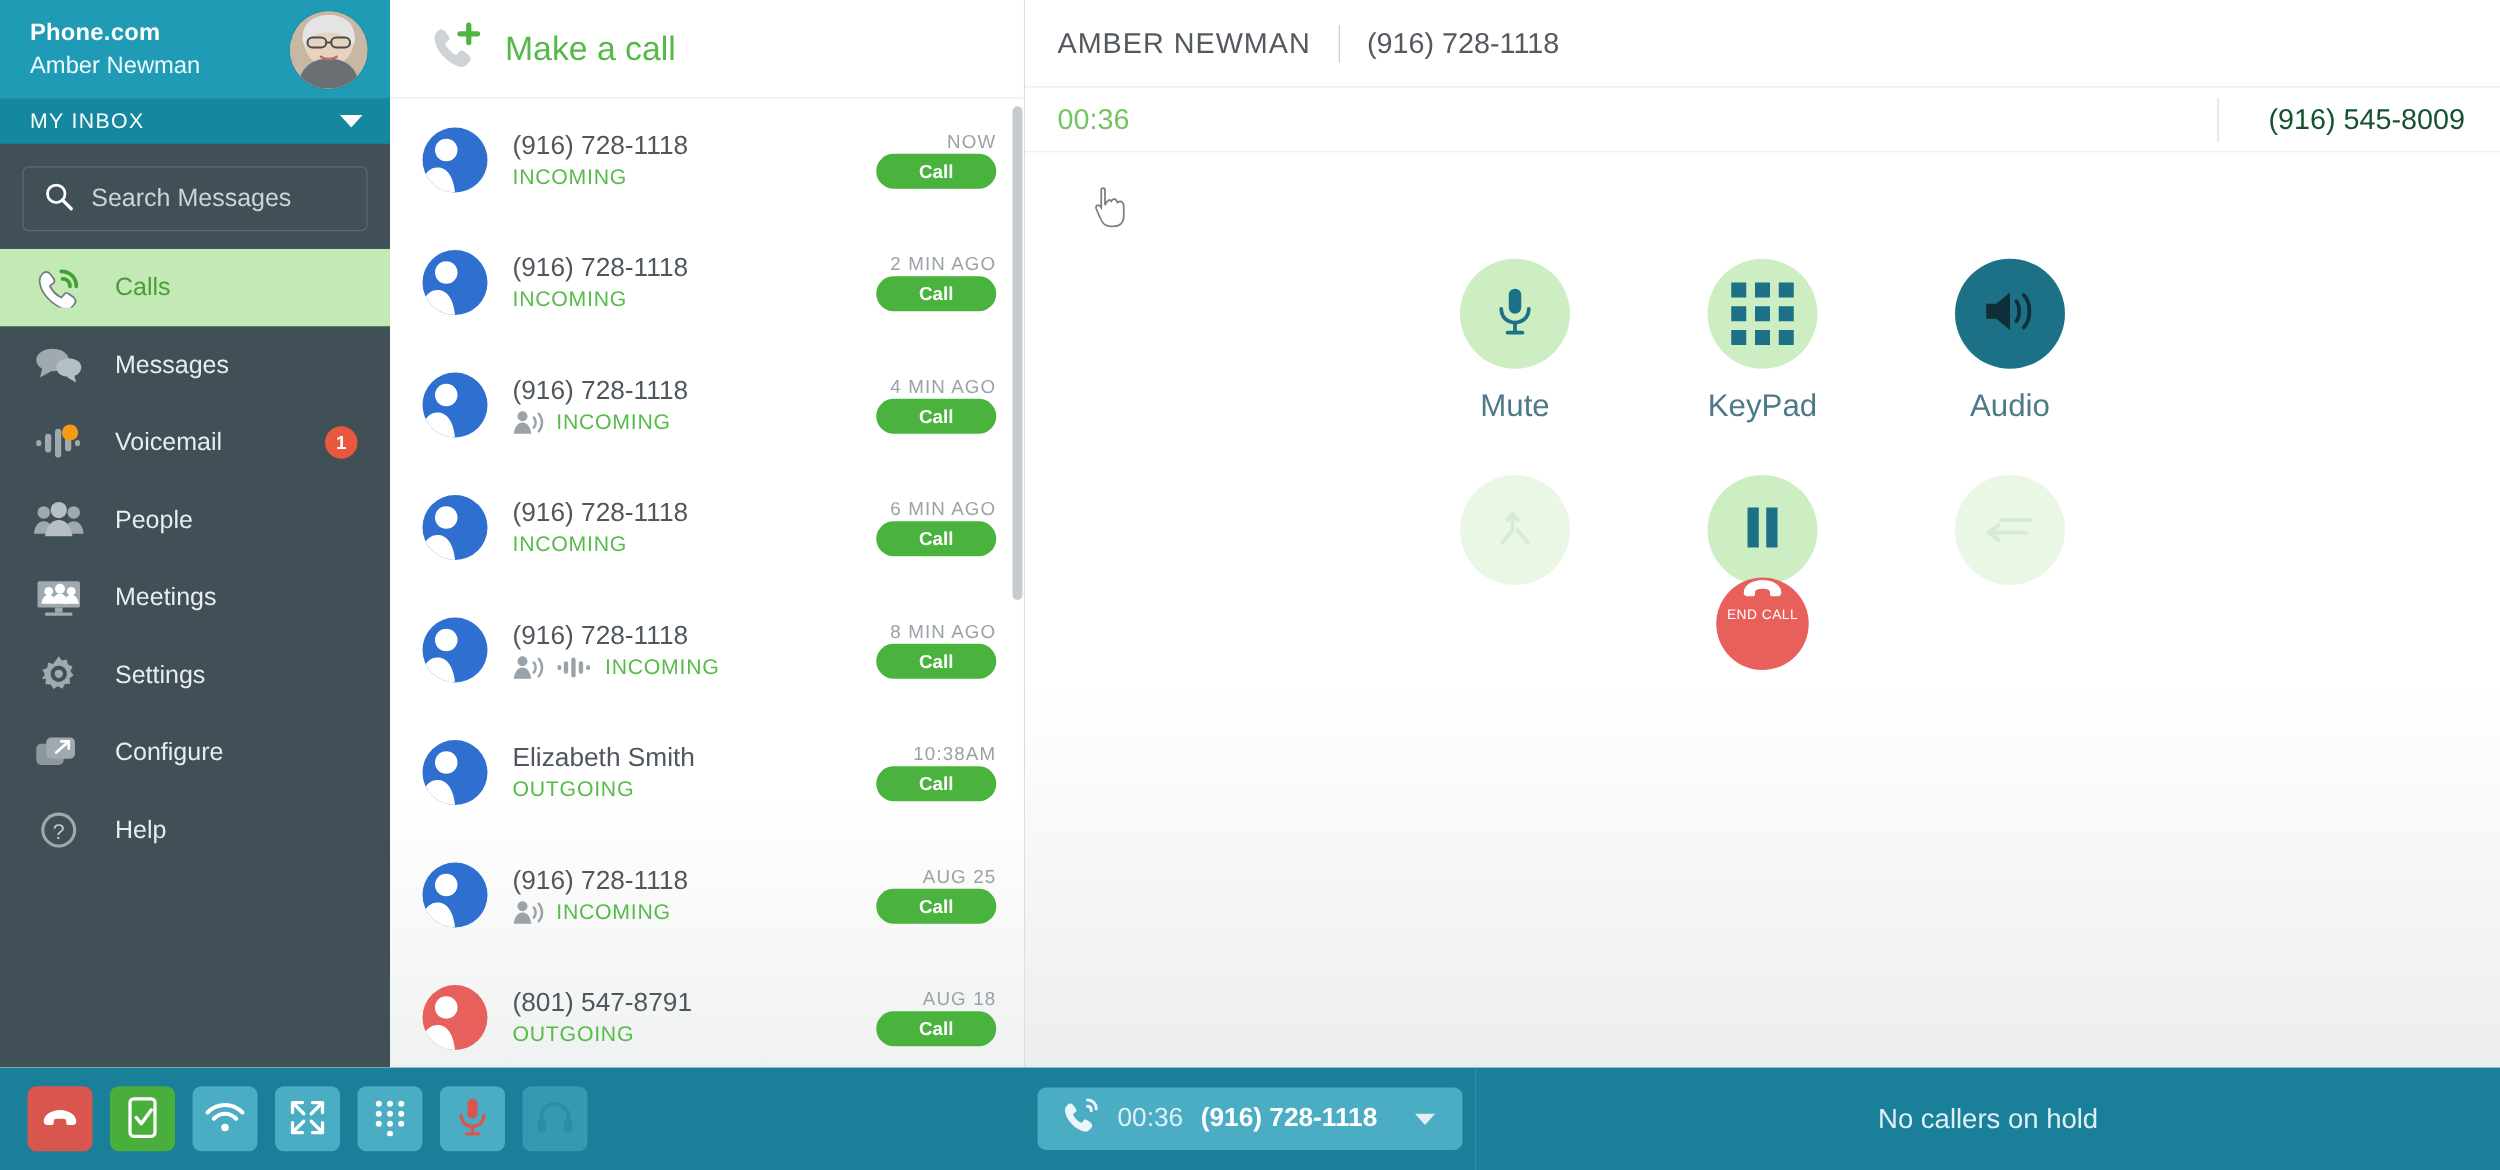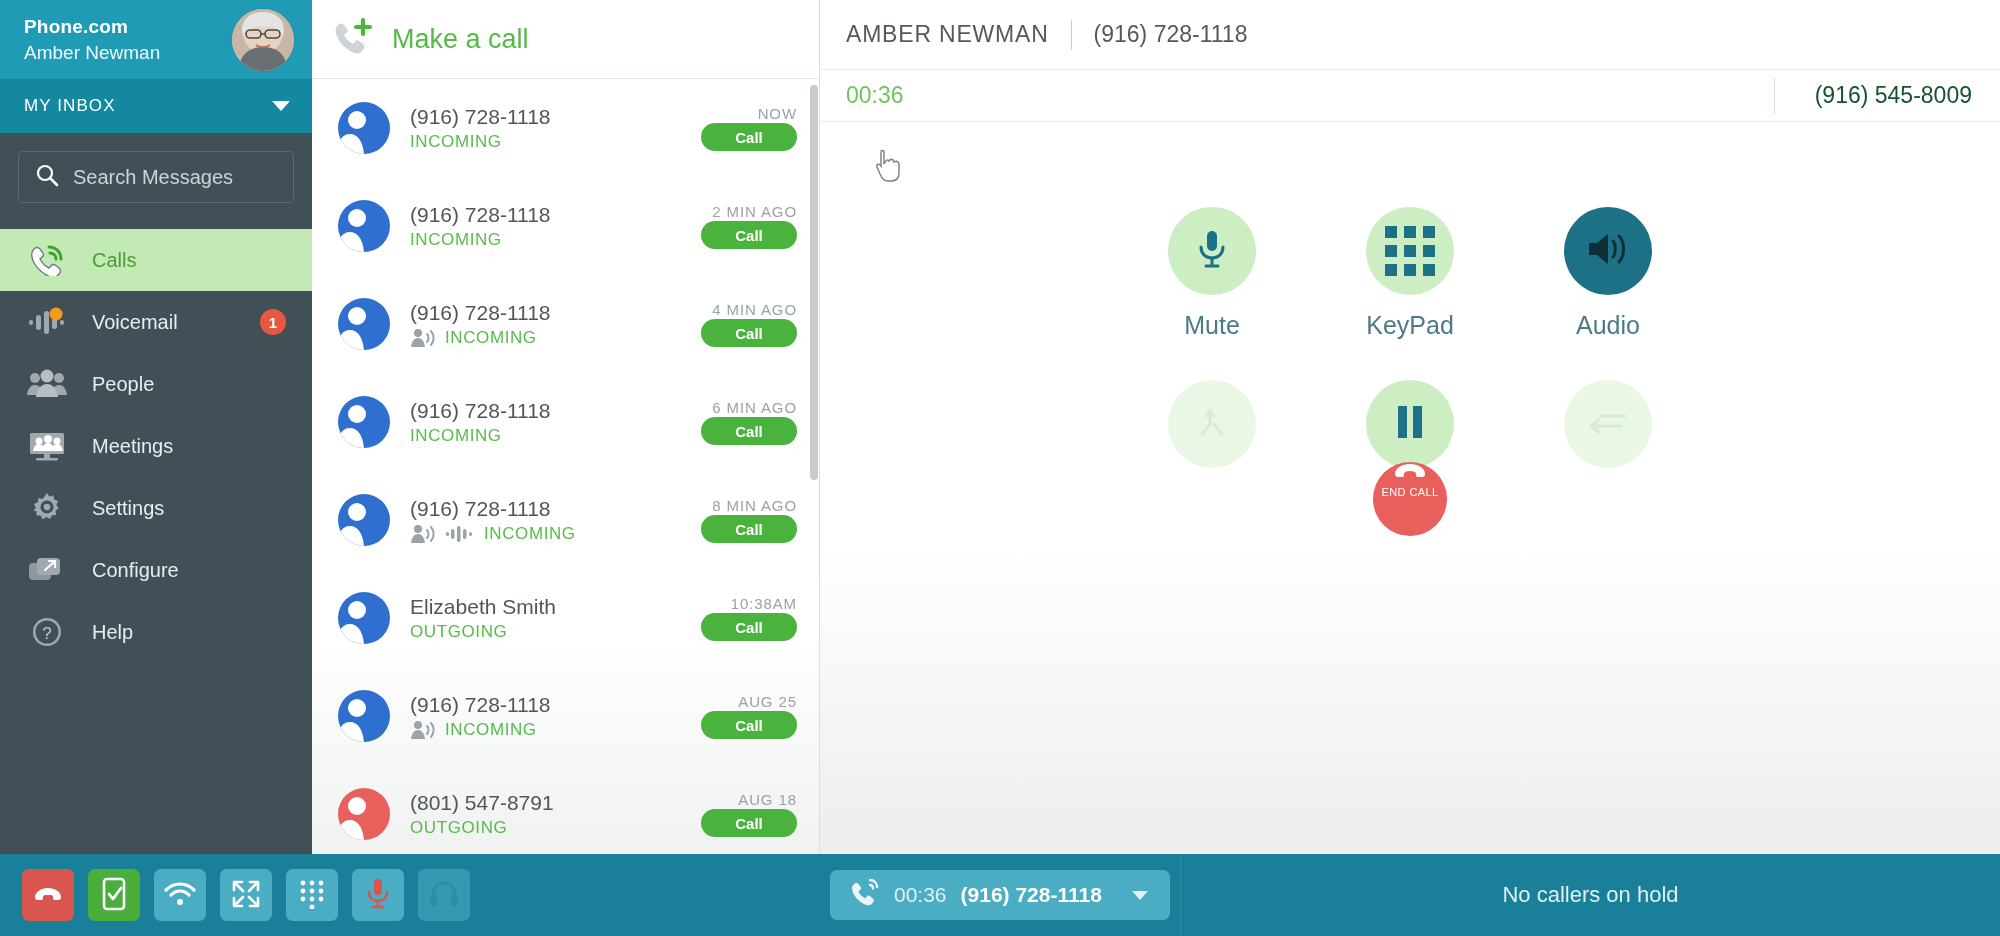--- a/index.html
+++ b/index.html
@@ -33,34 +33,34 @@
     width: 62px; height: 62px; border-radius: 50%;
     overflow: hidden; flex: 0 0 62px;
     background: #cbb9a8;
     position: relative;
     box-shadow: 0 0 0 1px rgba(0,0,0,.06);
   }
   .avatar svg { display:block; width:100%; height:100%; }
 
   .sb-inbox {
     background: #14889f;
-    height: 54px;
+    height: 36px;
     display: flex; align-items: center;
     padding: 0 22px 0 24px;
     cursor: pointer;
   }
   .sb-inbox-label { color:#ffffff; font-size: 17px; letter-spacing: 1.1px; flex:1; }
   .caret-down {
     width: 0; height: 0;
     border-left: 9px solid transparent;
     border-right: 9px solid transparent;
     border-top: 10px solid #ffffff;
   }
 
-  .sb-search-wrap { padding: 18px 18px 26px 18px; }
+  .sb-search-wrap { padding: 18px 18px 14px 18px; }
   .sb-search {
     display: flex; align-items: center; gap: 14px;
     height: 52px;
     border: 1px solid #5d6a72;
     border-radius: 5px;
     padding: 0 16px;
     background: transparent;
   }
   .sb-search-ph { color:#ced4d8; font-size: 20px; }
   .mag { flex: 0 0 auto; }
@@ -94,21 +94,21 @@
   .calllist {
     width: 508px; flex: 0 0 508px;
     background: #ffffff;
     display: flex; flex-direction: column;
     border-right: 1px solid #d9dee1;
     position: relative;
   }
   .cl-header {
     height: 79px; flex: 0 0 79px;
     display: flex; align-items: center;
-    padding-left: 20px; gap: 16px;
+    padding-left: 32px; gap: 16px;
     border-bottom: 1px solid #e2e8ea;
     cursor: pointer;
     background:#fff;
   }
   .cl-header .txt { color:#55b947; font-size: 27px; }
   .cl-scroll {
     flex: 1 1 auto; overflow: hidden; position: relative;
     background: linear-gradient(to bottom,#fff 0%,#fff 72%,#f0f1f1 100%);
   }
   .cl-row {
@@ -291,20 +291,31 @@
             <svg width="36" height="32" viewBox="0 0 36 32">
               <path d="M20 3c7 0 12 5 12 12" fill="none" stroke="#3da22f" stroke-width="3" stroke-linecap="round"></path>
               <path d="M21 9c4 0 6 3 6 6" fill="none" stroke="#3da22f" stroke-width="3" stroke-linecap="round"></path>
               <path d="M5 5c2-2 4-2 6 0l3 4c1 2 1 3-1 4l-2 2c2 4 5 7 9 9l2-2c1-2 2-2 4-1l4 3c2 2 2 4 0 6l-2 2c-2 2-5 2-9 0C11 28 4 20 3 13 2 9 3 7 5 5z" fill="#ffffff"></path>
               <path d="M5 5c2-2 4-2 6 0l3 4c1 2 1 3-1 4l-2 2c2 4 5 7 9 9l2-2c1-2 2-2 4-1l4 3c2 2 2 4 0 6l-2 2c-2 2-5 2-9 0C11 28 4 20 3 13 2 9 3 7 5 5z" fill="none" stroke="#6b7a83" stroke-width="1.4"></path>
             </svg>
           </span>
           <span class="lbl">Calls</span>
         </div>
 
+        <div class="sb-item">
+          <span class="ico">
+            <svg width="38" height="30" viewBox="0 0 38 30">
+              <ellipse cx="14" cy="11" rx="13" ry="9" fill="#9fa9af"></ellipse>
+              <path d="M6 17l-2 8 9-5z" fill="#9fa9af"></path>
+              <ellipse cx="27" cy="17" rx="10" ry="7.5" fill="#b6bfc4"></ellipse>
+              <path d="M31 22l2 7-7-4z" fill="#b6bfc4"></path>
+            </svg>
+          </span>
+          <span class="lbl">Messages</span>
+        </div>
 
         <div class="sb-item">
           <span class="ico">
             <svg width="40" height="30" viewBox="0 0 40 30">
               <rect x="2" y="13" width="4" height="5" rx="2" fill="#9fa9af"></rect>
               <rect x="9" y="8" width="5" height="15" rx="2.5" fill="#9fa9af"></rect>
               <rect x="17" y="4" width="5" height="23" rx="2.5" fill="#9fa9af"></rect>
               <rect x="25" y="9" width="5" height="13" rx="2.5" fill="#9fa9af"></rect>
               <rect x="33" y="13" width="4" height="5" rx="2" fill="#9fa9af"></rect>
               <circle cx="29" cy="7" r="6.5" fill="#f59b14"></circle>

